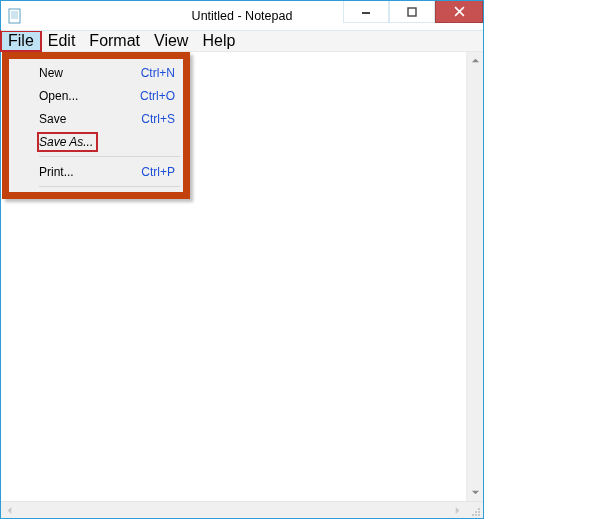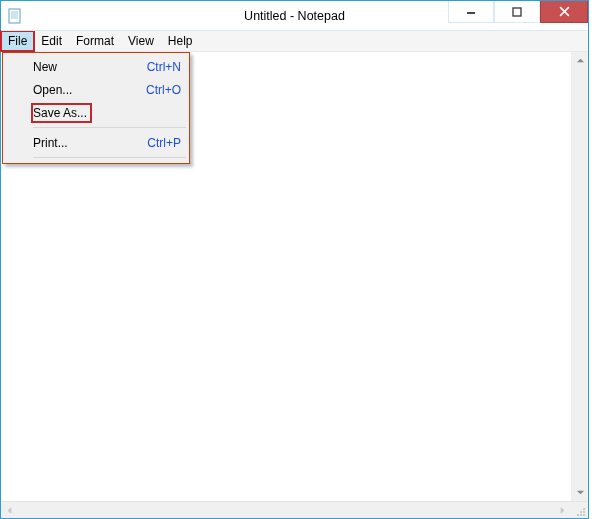--- a/index.html
+++ b/index.html
@@ -1,19 +1,19 @@
 <!DOCTYPE html>
 <html><head>
 <meta charset="utf-8">
 <style>
   * { box-sizing: border-box; margin: 0; padding: 0; font-family: "Segoe UI", Tahoma, sans-serif; }
   body { background: #fff; width: 600px; height: 519px; overflow: hidden; }
 
   .window {
-    width: 589px; height: 519px;
+    width: 484px; height: 519px;
     border: 1px solid #2e9dd6;
     display: flex; flex-direction: column;
     background: #fff;
   }
 
   
   .titlebar {
     height: 30px; background: #fff;
     display: flex; align-items: center;
     border-bottom: 1px solid #d9eaf5;
@@ -42,21 +42,21 @@
   .winbtn.close {
     background: #c75050; color: #fff; width: 48px;
     border: 1px solid #a84040; border-top: none;
   }
 
   
   .menubar {
     height: 21px; background: #f5f5f5;
     border-bottom: 1px solid #e8e8e8;
     display: flex; align-items: stretch;
-    font-size: 12px;
+    font-size: 16px;
   }
   .menubar .menuitem {
     padding: 0 7px; display: flex; align-items: center;
     color: #000; cursor: default;
   }
   .menubar .menuitem.active {
     background: #bfe3f5;
   }
   .hl-red { outline: 2px solid #c1272d; outline-offset: -1px; }
 
@@ -93,40 +93,40 @@
     width: 17px; height: 17px; display: flex; align-items: flex-end; justify-content: flex-end;
     padding: 2px;
   }
 
   
   .dropdown {
     position: absolute;
     left: 2px; top: 52px;
     width: 188px;
     background: #f0f0f0;
-    border: 1px solid #c2410c;
+    border: 7px solid #c2410c;
     box-shadow: 3px 3px 3px rgba(0,0,0,0.25);
     padding: 2px;
     z-index: 10;
   }
   .dropdown .dditem {
     height: 23px; display: flex; align-items: center;
     font-size: 12px; color: #000;
     padding-left: 28px; padding-right: 6px;
     position: relative;
     cursor: default;
   }
   .dropdown .dditem .shortcut {
     margin-left: auto; color: #1d4ed8;
   }
   .dropdown .sep {
     height: 1px; background: #d7d7d7; margin: 3px 1px 3px 28px;
   }
   .dditem .label-wrap { display: inline-block; }
-  .dditem .label-wrap.hl { outline: 2px solid #c1272d; outline-offset: 0px; padding: 1px 3px 1px 0; }
+  .dditem .label-wrap.hl { outline: 2px solid #c1272d; outline-offset: 0px; padding: 1px 3px 1px 0; font-style: italic; }
 </style>
 </head>
 <body>
 
 <div class="window">
 
   <div class="titlebar">
     <span class="app-icon">
       <svg width="16" height="16" viewBox="0 0 16 16">
         <rect x="2" y="1" width="11" height="14" fill="#fff" stroke="#5aa2c4" stroke-width="1"></rect>
@@ -219,20 +219,24 @@
 <div class="dropdown">
   <div class="dditem">
     <span class="label-wrap"><span>New</span></span>
     <span class="shortcut">Ctrl+N</span>
   </div>
   <div class="dditem">
     <span class="label-wrap"><span>Open...</span></span>
     <span class="shortcut">Ctrl+O</span>
   </div>
   <div class="dditem">
+    <span class="label-wrap"><span>Save</span></span>
+    <span class="shortcut">Ctrl+S</span>
+  </div>
+  <div class="dditem">
     <span class="label-wrap hl"><span>Save As...</span></span>
     <span class="shortcut"></span>
   </div>
   <div class="sep"></div>
   <div class="dditem">
     <span class="label-wrap"><span>Print...</span></span>
     <span class="shortcut">Ctrl+P</span>
   </div>
   <div class="sep"></div>
 </div>

